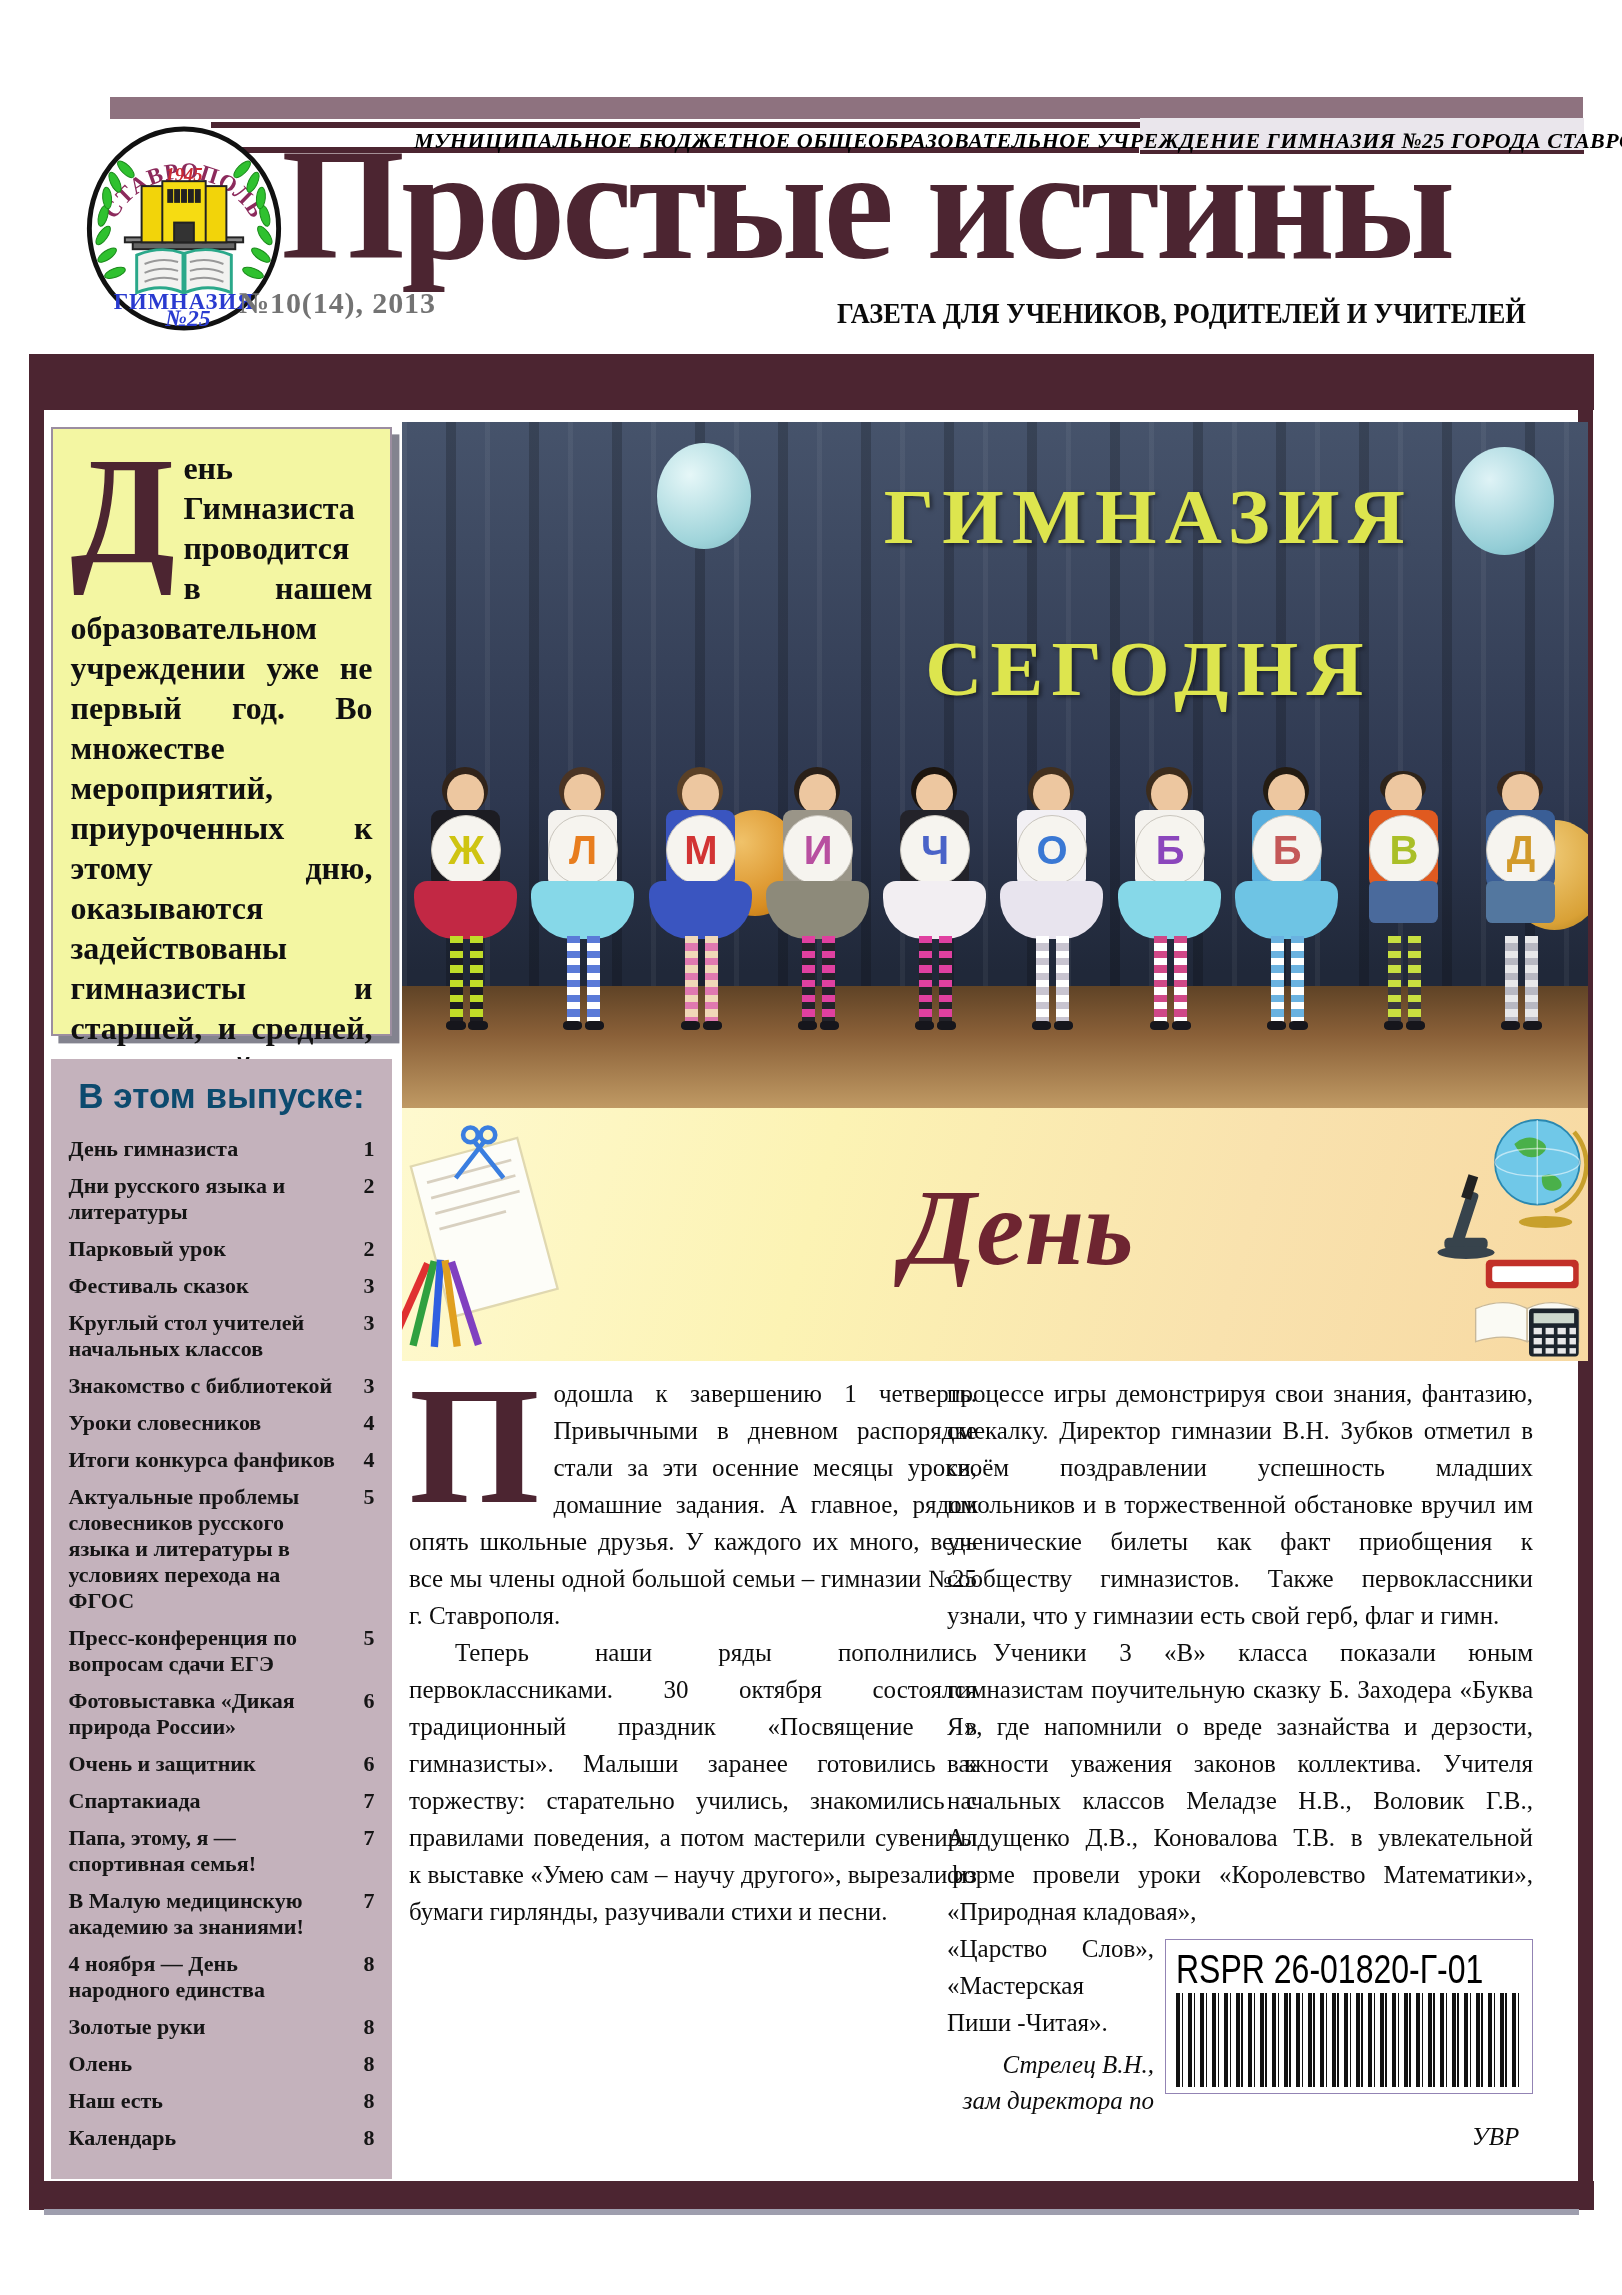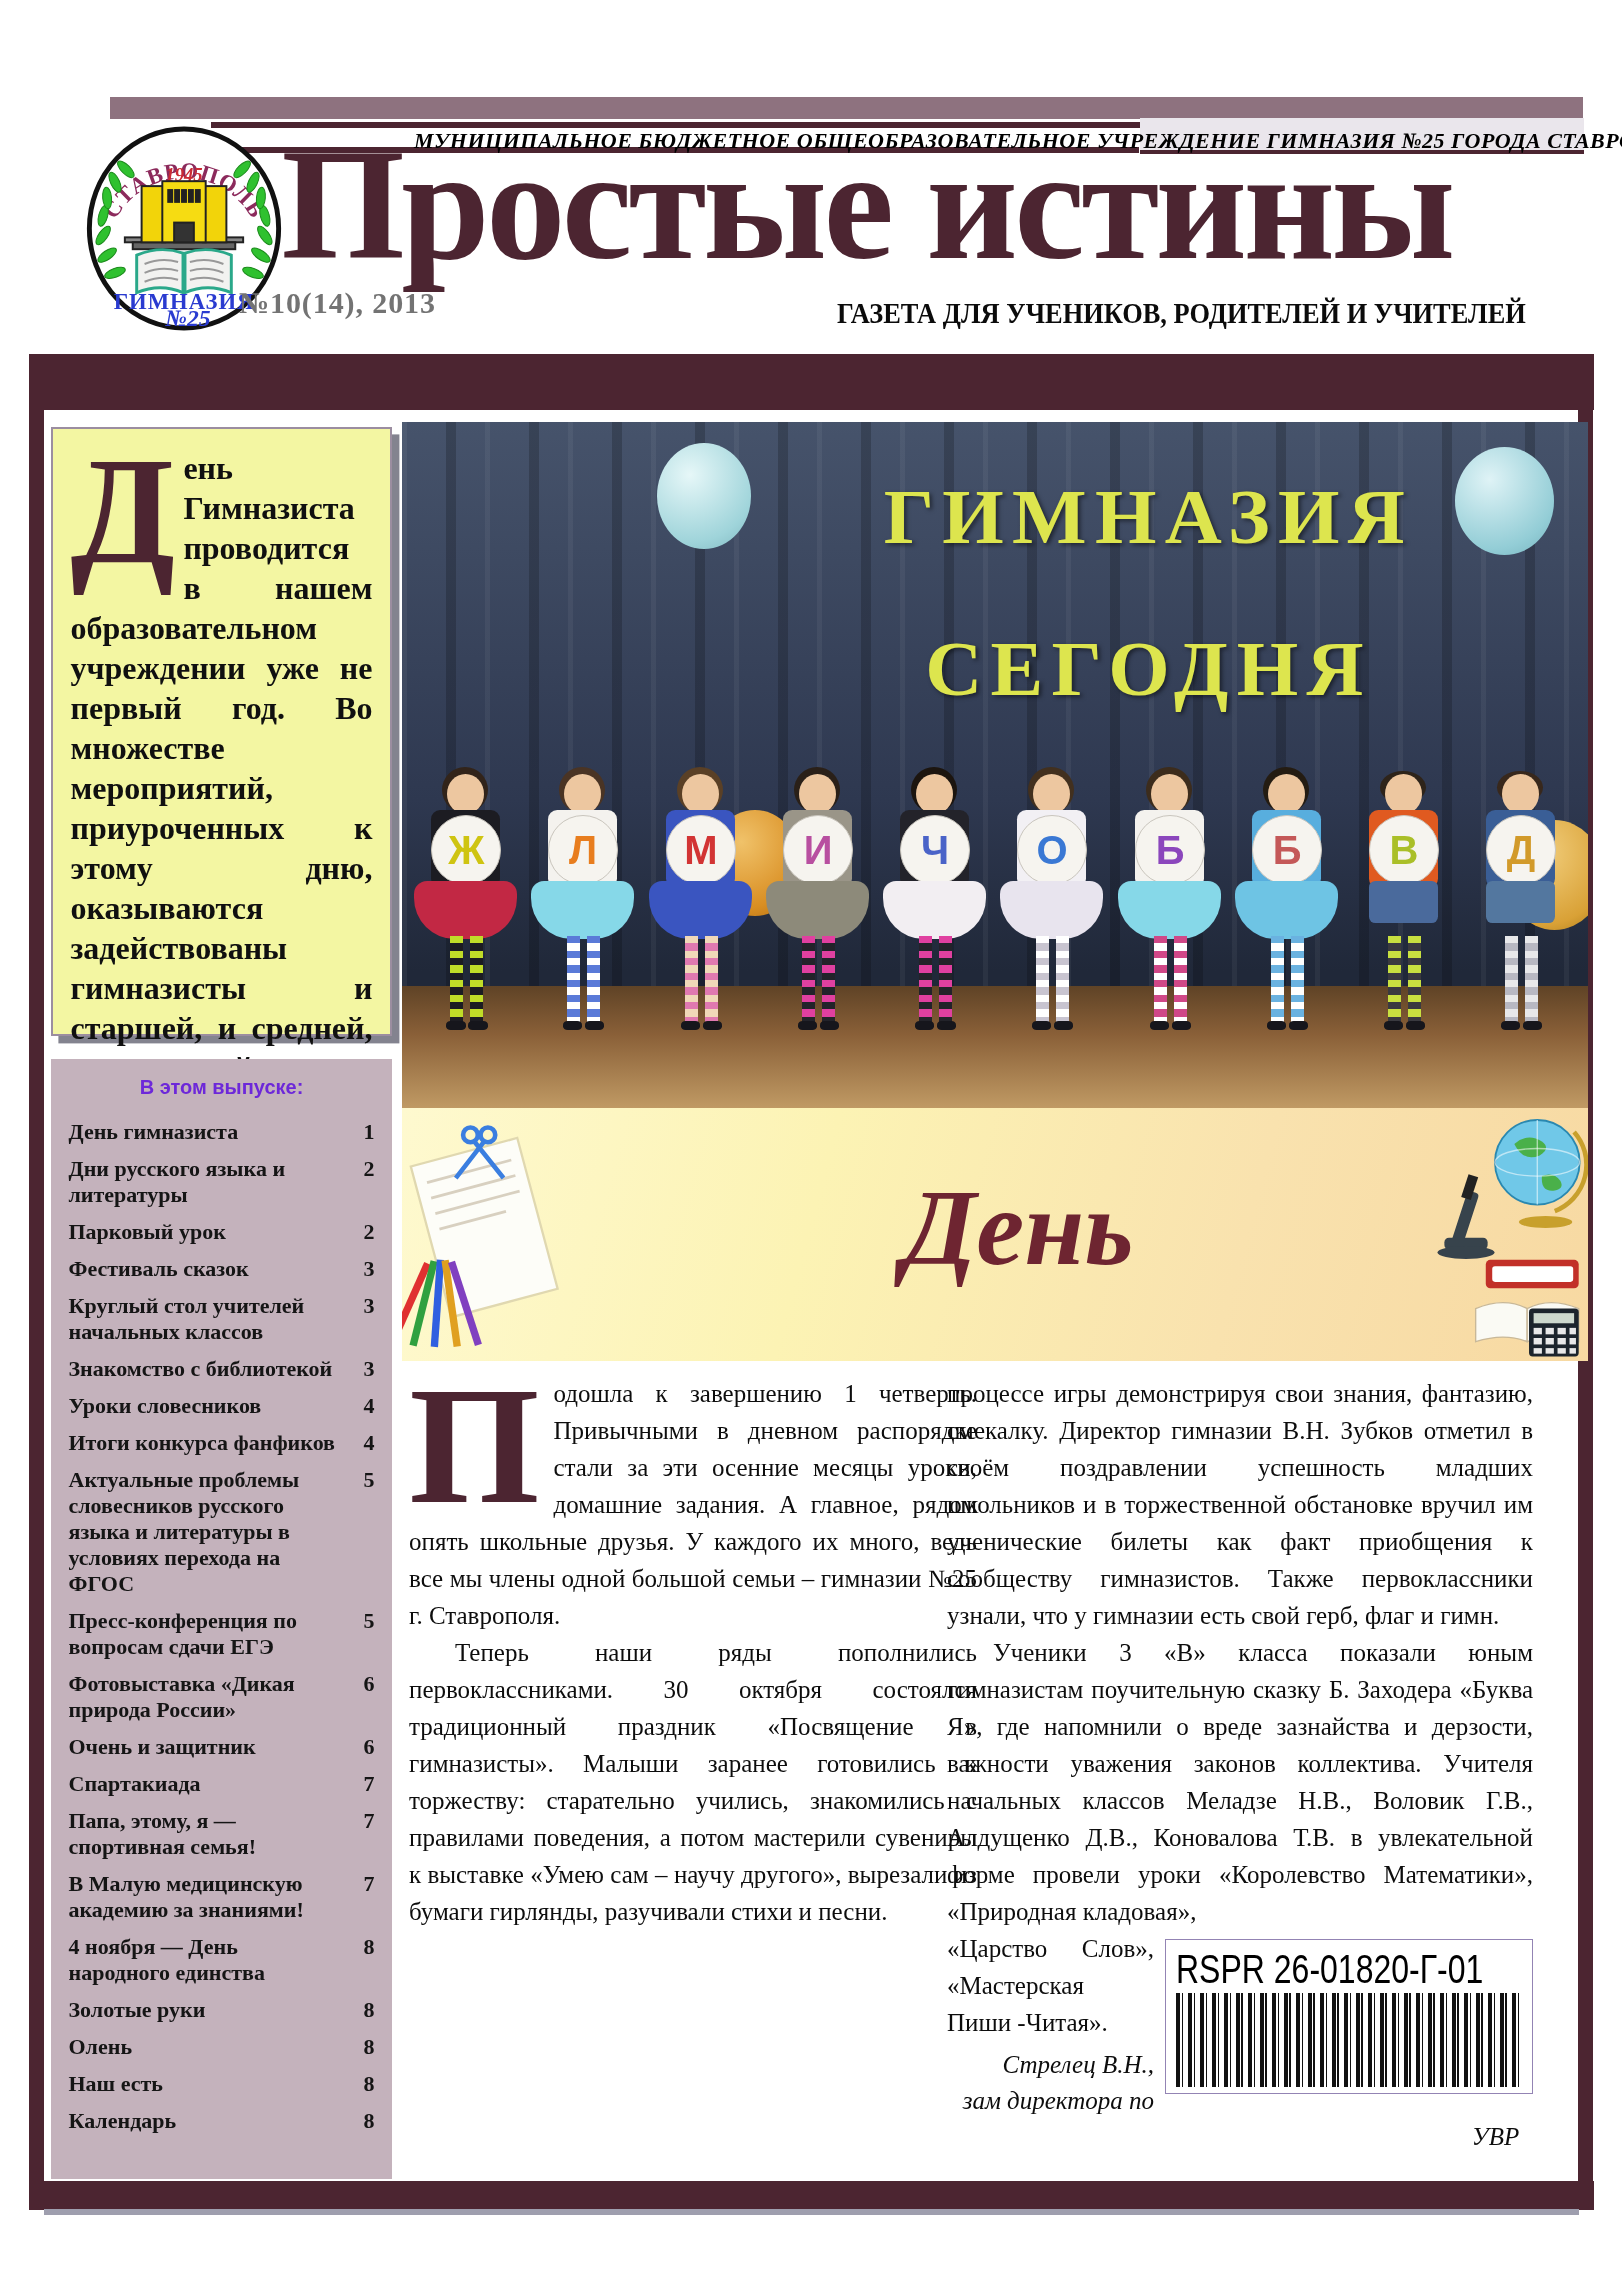--- a/index.html
+++ b/index.html
@@ -37,21 +37,21 @@
   .intro-box{position:absolute;left:51px;top:427px;width:341px;height:609px;box-sizing:border-box;
              background:#f3f6a2;border:2.3px solid #9b8da0;box-shadow:7.4px 7.4px 0 #83838f;
              padding:19.3px 17.5px;}
   .intro-box p{margin:0;font-weight:bold;font-size:32px;line-height:40px;text-align:justify;color:#101010;}
   .dropcap-d{float:left;font-weight:bold;font-size:152px;line-height:115px;color:#4c2531;
              margin:5.5px 8.3px 0 0;}
 
   
   .toc{position:absolute;left:51px;top:1059px;width:341px;height:1120px;box-sizing:border-box;
        background:#c4b2bc;padding:16.5px 17.5px;overflow:hidden;}
-  .toc-header{font-family:"Liberation Sans",sans-serif;font-weight:bold;font-size:20px;color:#6d28d9;
+  .toc-header{font-family:"Liberation Sans",sans-serif;font-weight:bold;font-size:35px;color:#0c4a6e;
               text-align:center;margin:0 0 20px;}
   .toc-row{display:flex;margin-bottom:11px;}
   .toc-label{flex:1;font-weight:bold;font-size:22px;line-height:26px;color:#151515;padding-right:6.4px;}
   .toc-page{width:28.5px;font-weight:bold;font-size:22px;line-height:26px;color:#151515;text-align:right;}
 
   
   .photo{position:absolute;left:402px;top:422px;width:1186px;height:686px;overflow:hidden;
          background:linear-gradient(180deg,#46536b 0%,#2e3850 55%,#202839 80%);}
   .curtain-stripes{position:absolute;inset:0;
      background:repeating-linear-gradient(90deg,rgba(255,255,255,.05) 0 4.6px,rgba(0,0,0,0) 4.6px 44px,

